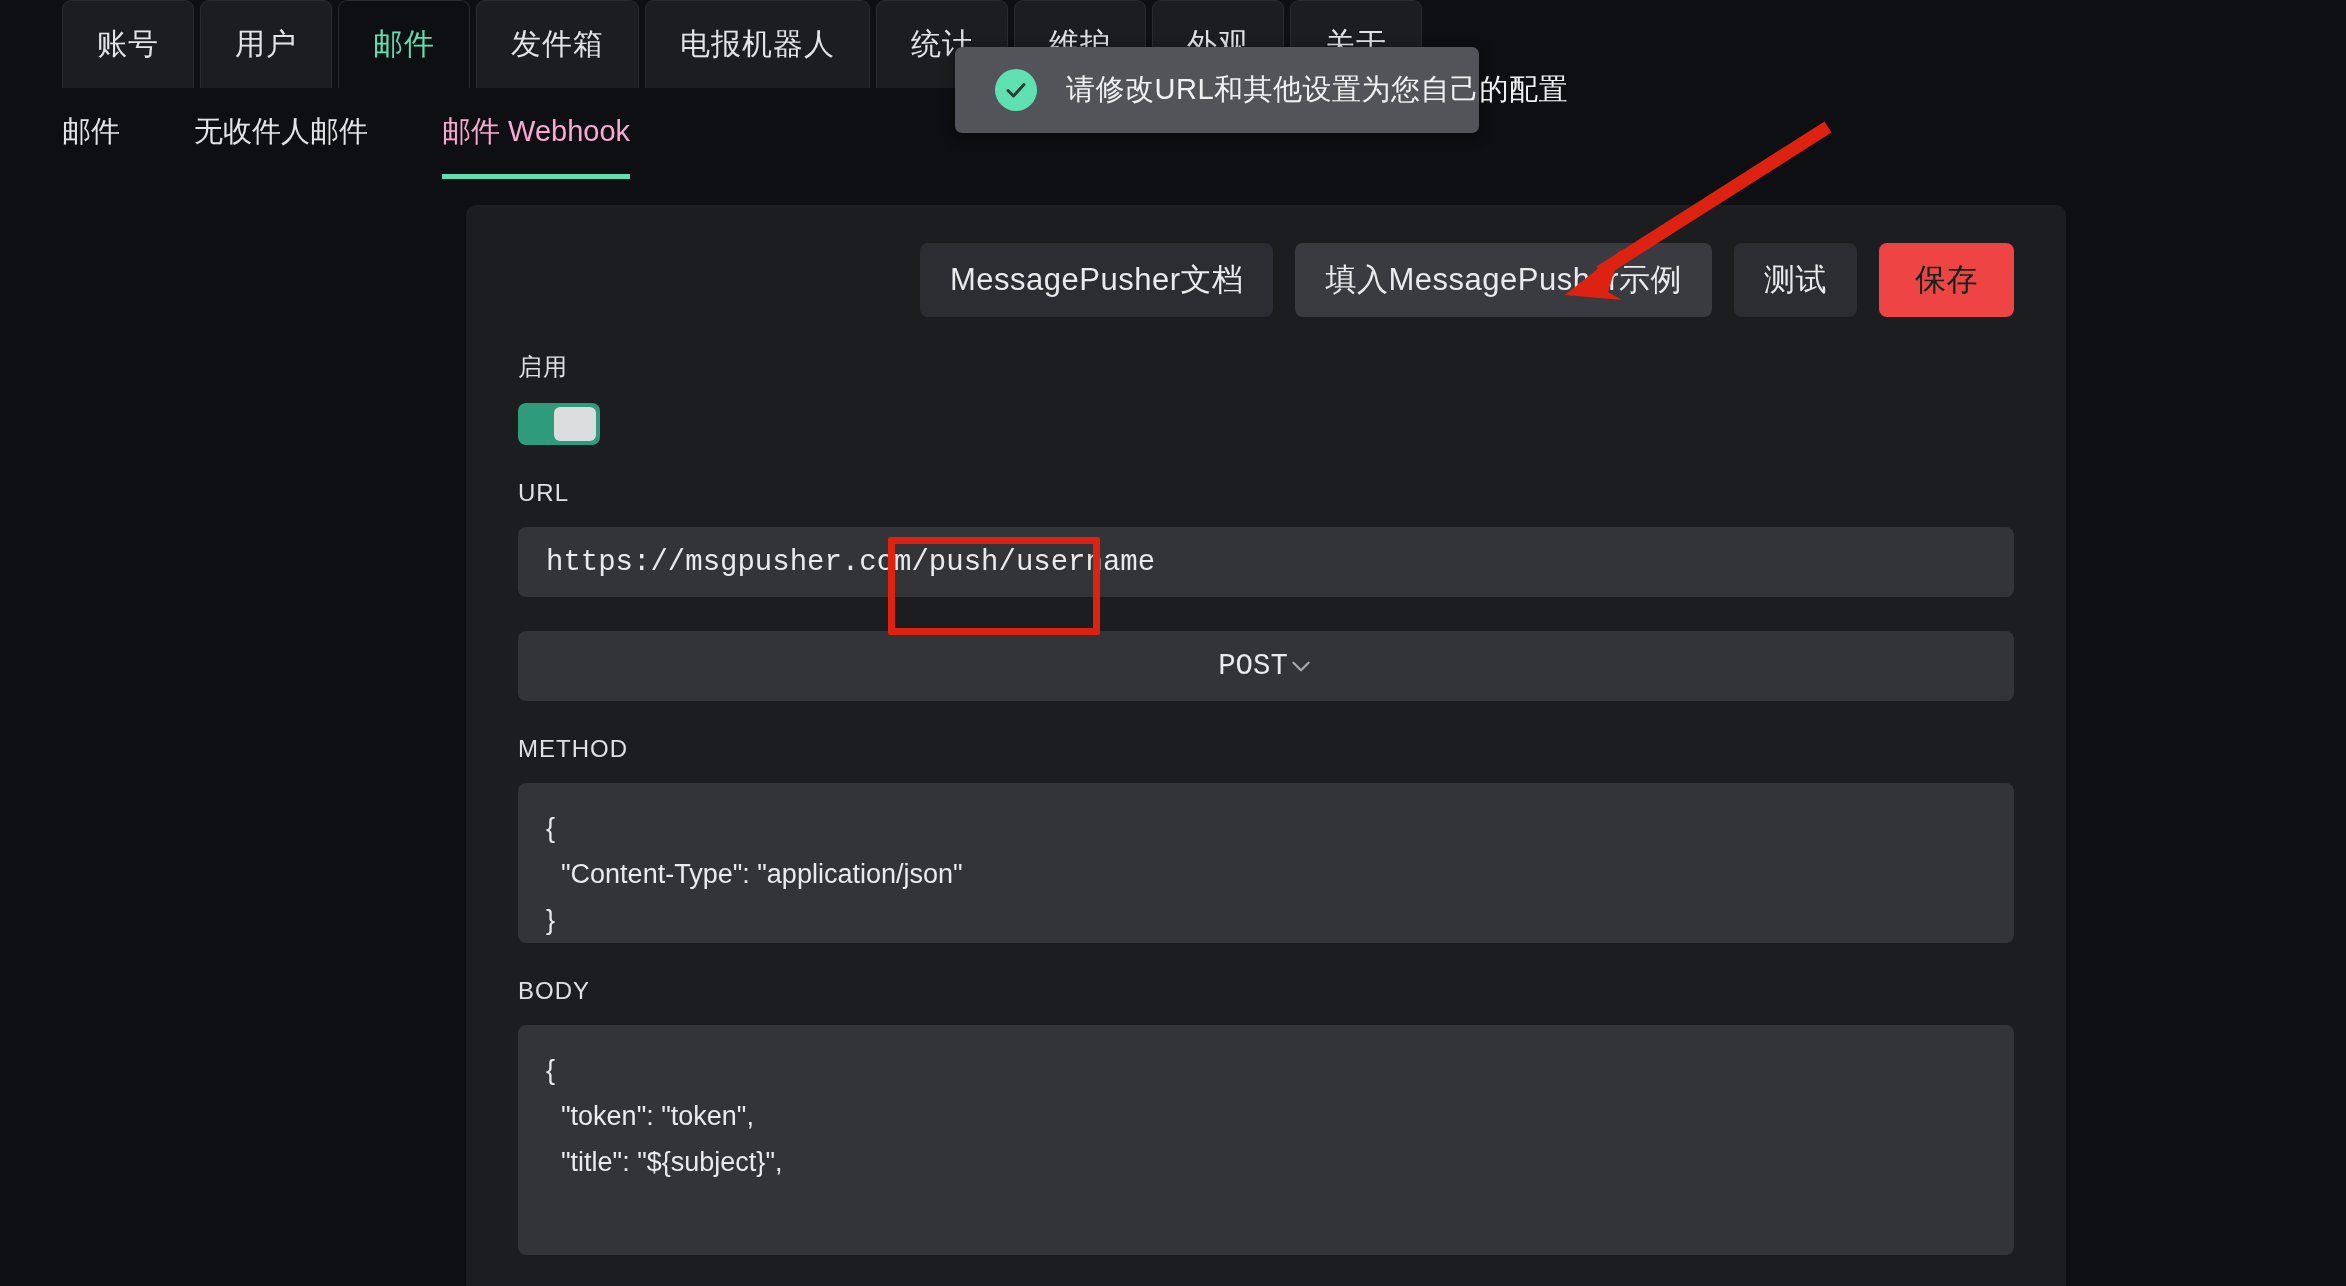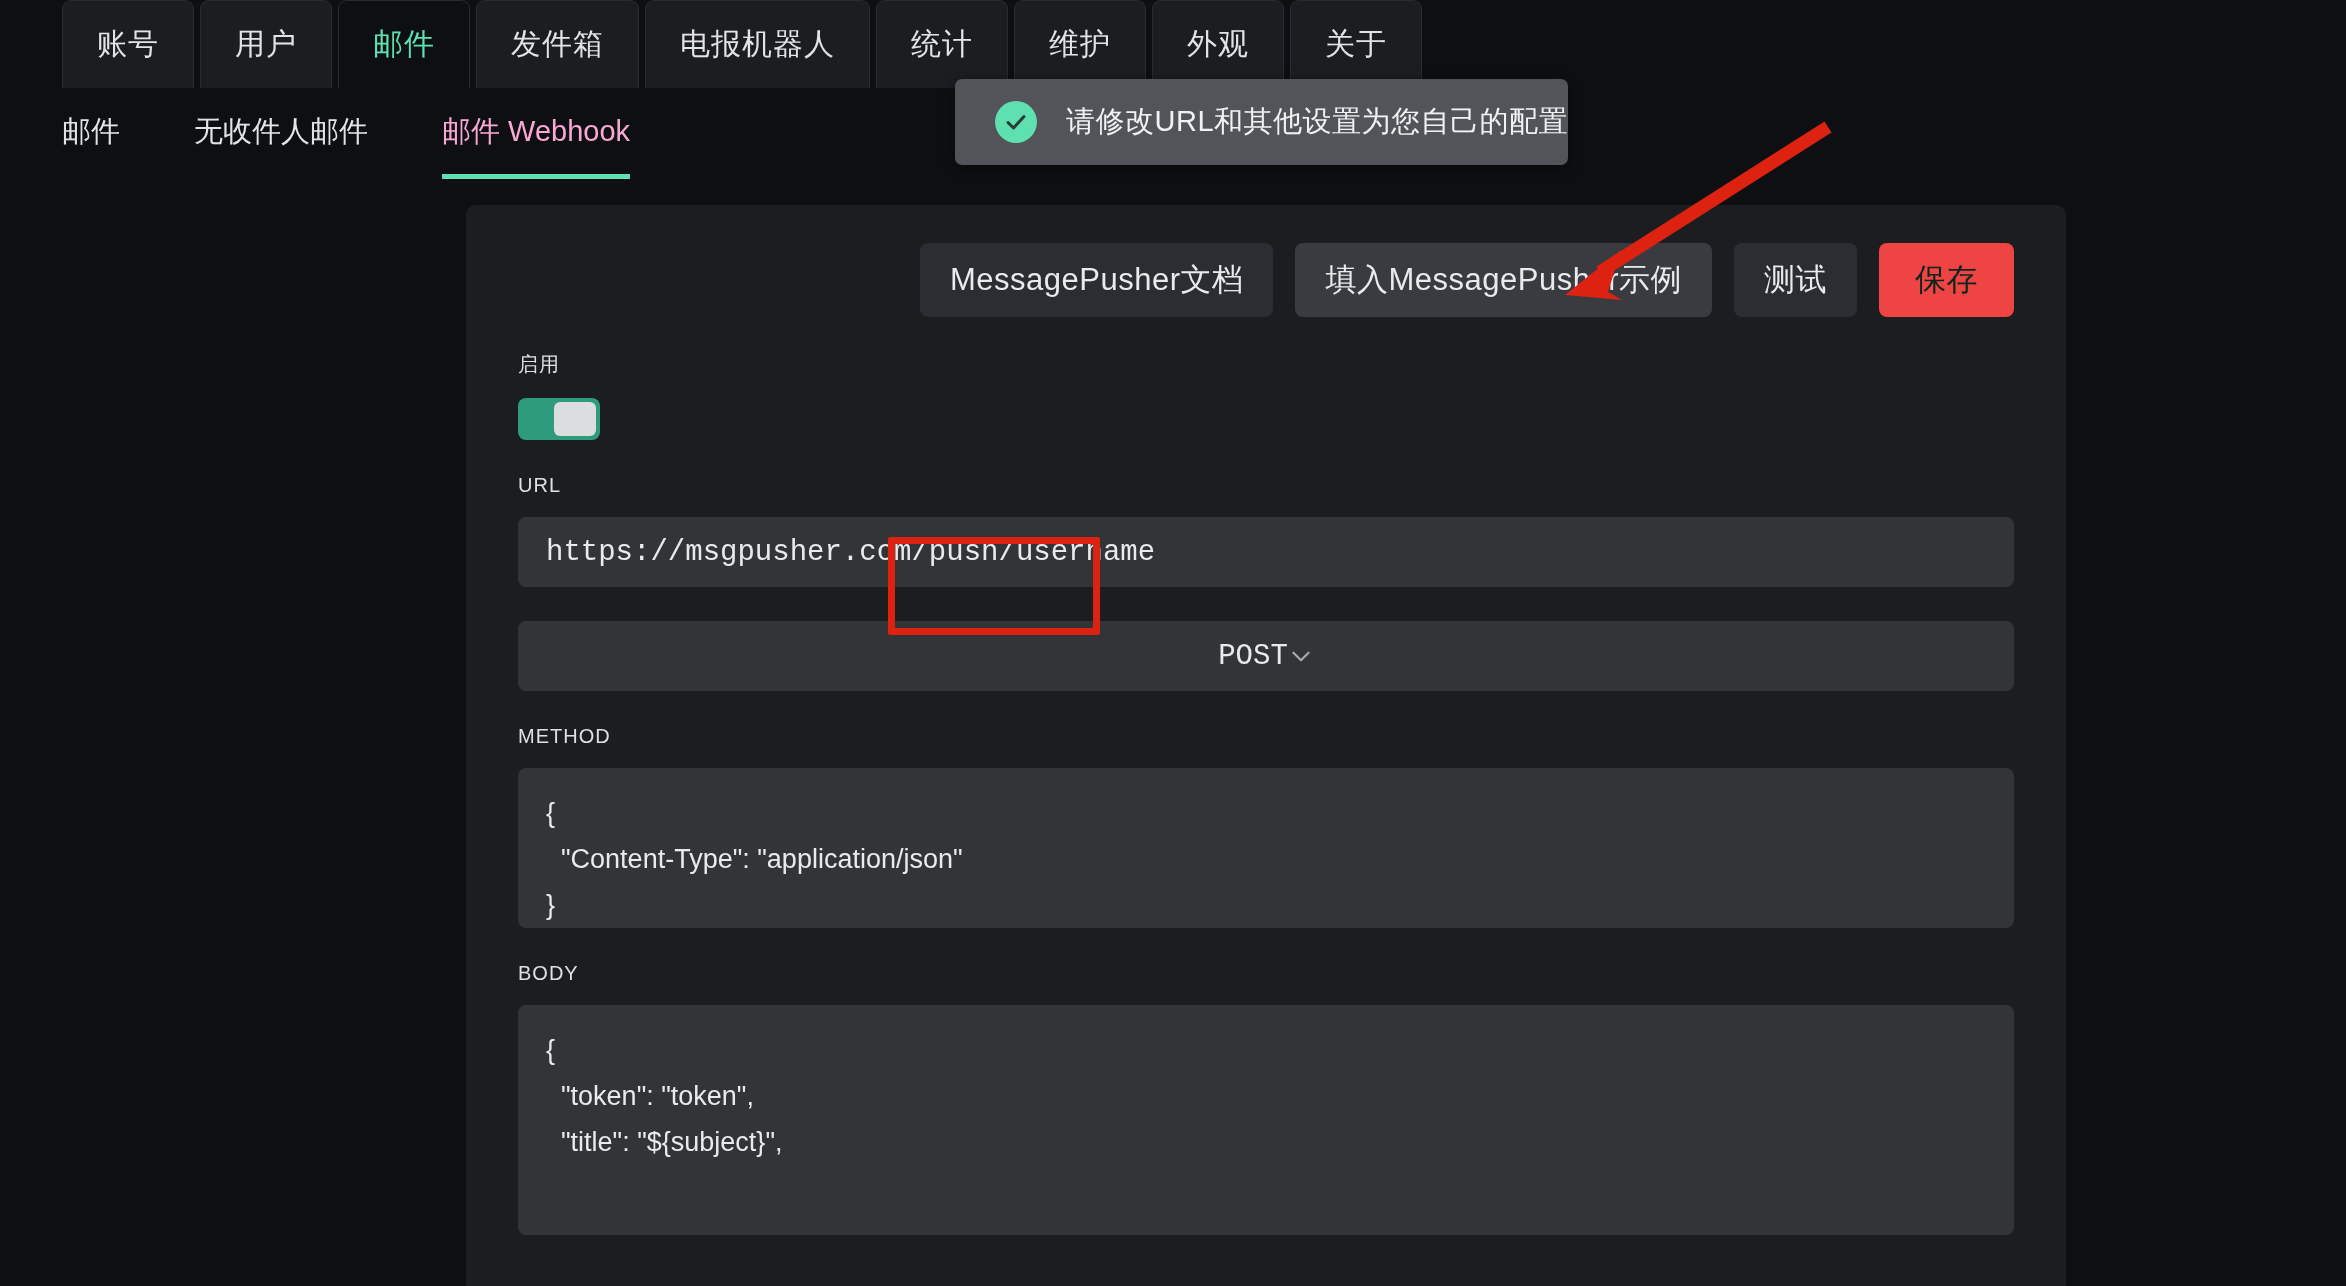--- a/index.html
+++ b/index.html
@@ -75,31 +75,30 @@
   .subtab.active {
     color: #f9a8d4;
     border-bottom-color: #5ee0b0;
   }
 
   
   .toast {
     position: absolute;
     top: 47px;
     left: 955px;
-    width: 613px;
+    width: 524px;
     height: 86px;
     background: #525459;
     border-radius: 7px;
     display: flex;
     align-items: center;
     padding-left: 40px;
     gap: 29px;
     box-shadow: 0 3px 14px rgba(0,0,0,0.45);
     z-index: 40;
-    margin-top: 32px;
   }
 
   .toast-icon {
     width: 42px;
     height: 42px;
     flex: 0 0 42px;
     border-radius: 50%;
     background: #5ee0b0;
     display: flex;
     align-items: center;
@@ -153,21 +152,21 @@
   .btn.hover { background: #3a3b41; }
   .btn.primary {
     background: #ef4444;
     color: #10241d;
     padding: 0 36px;
   }
 
   .field { margin-top: 34px; }
 
   .field-label {
-    font-size: 20px;
+    font-size: 24px;
     color: #dfe0e3;
     letter-spacing: 1px;
     margin-bottom: 20px;
   }
 
   .toggle {
     width: 82px;
     height: 42px;
     border-radius: 8px;
     background: #2e9b7c;

